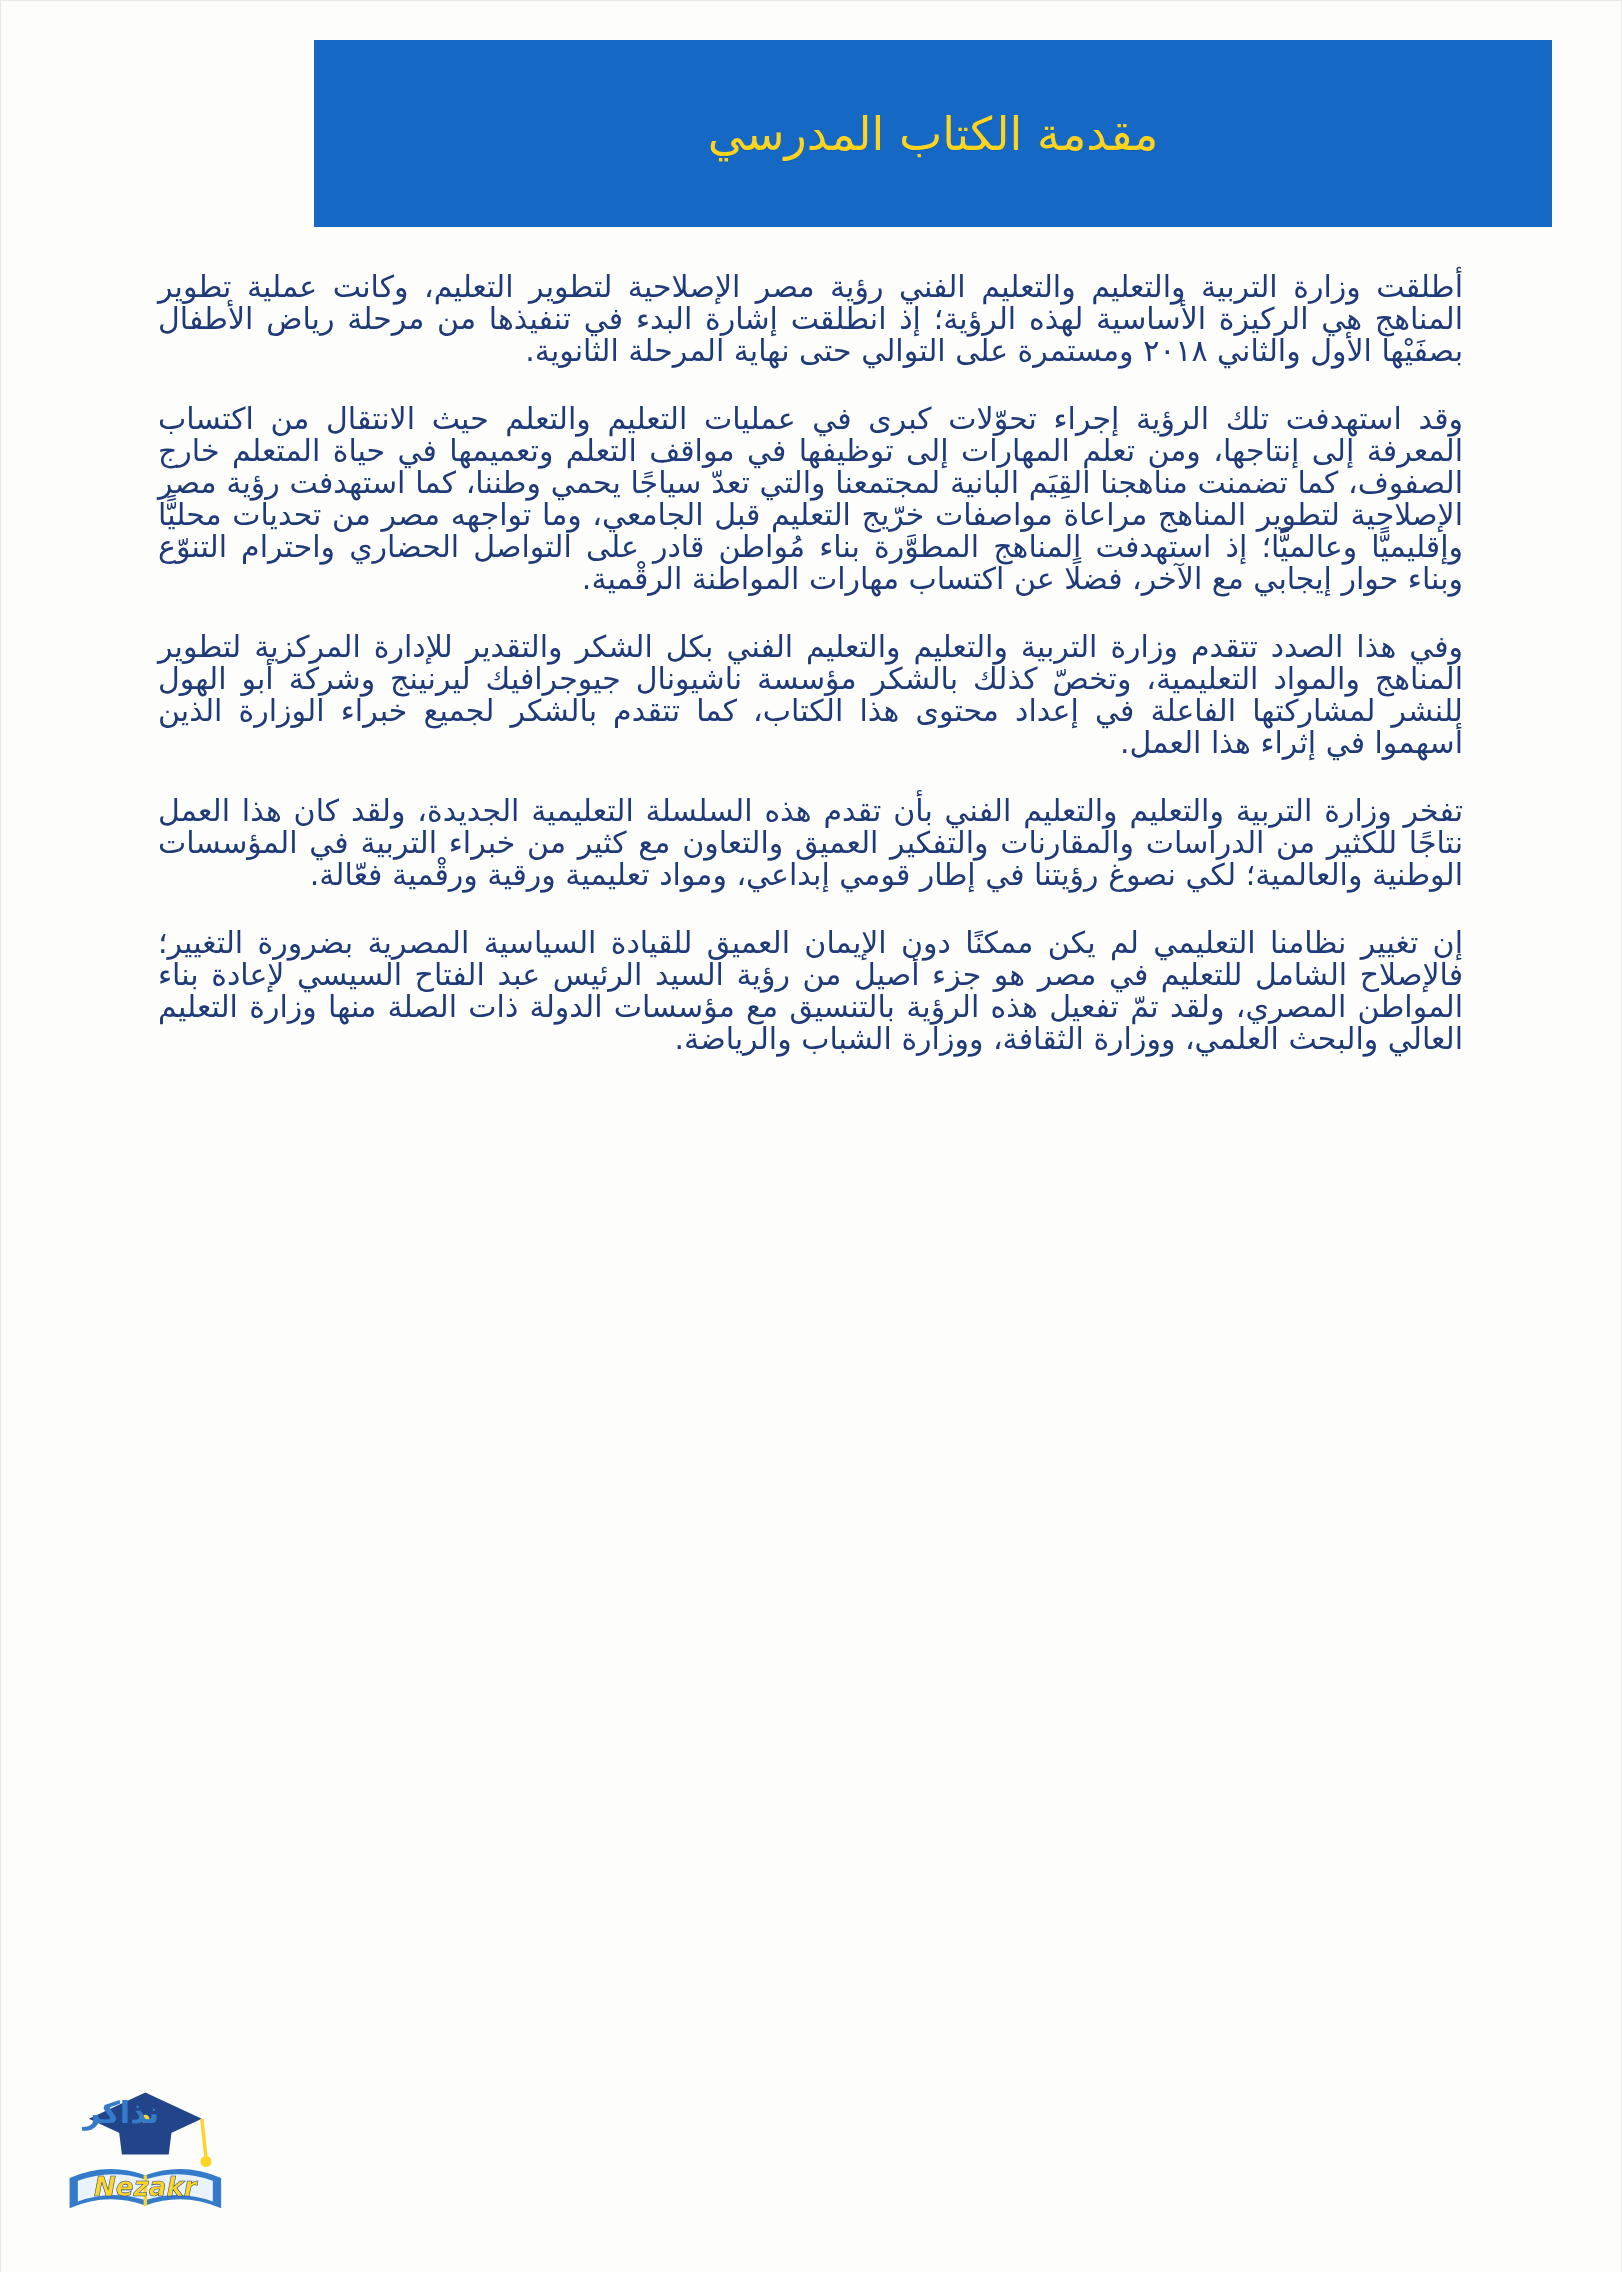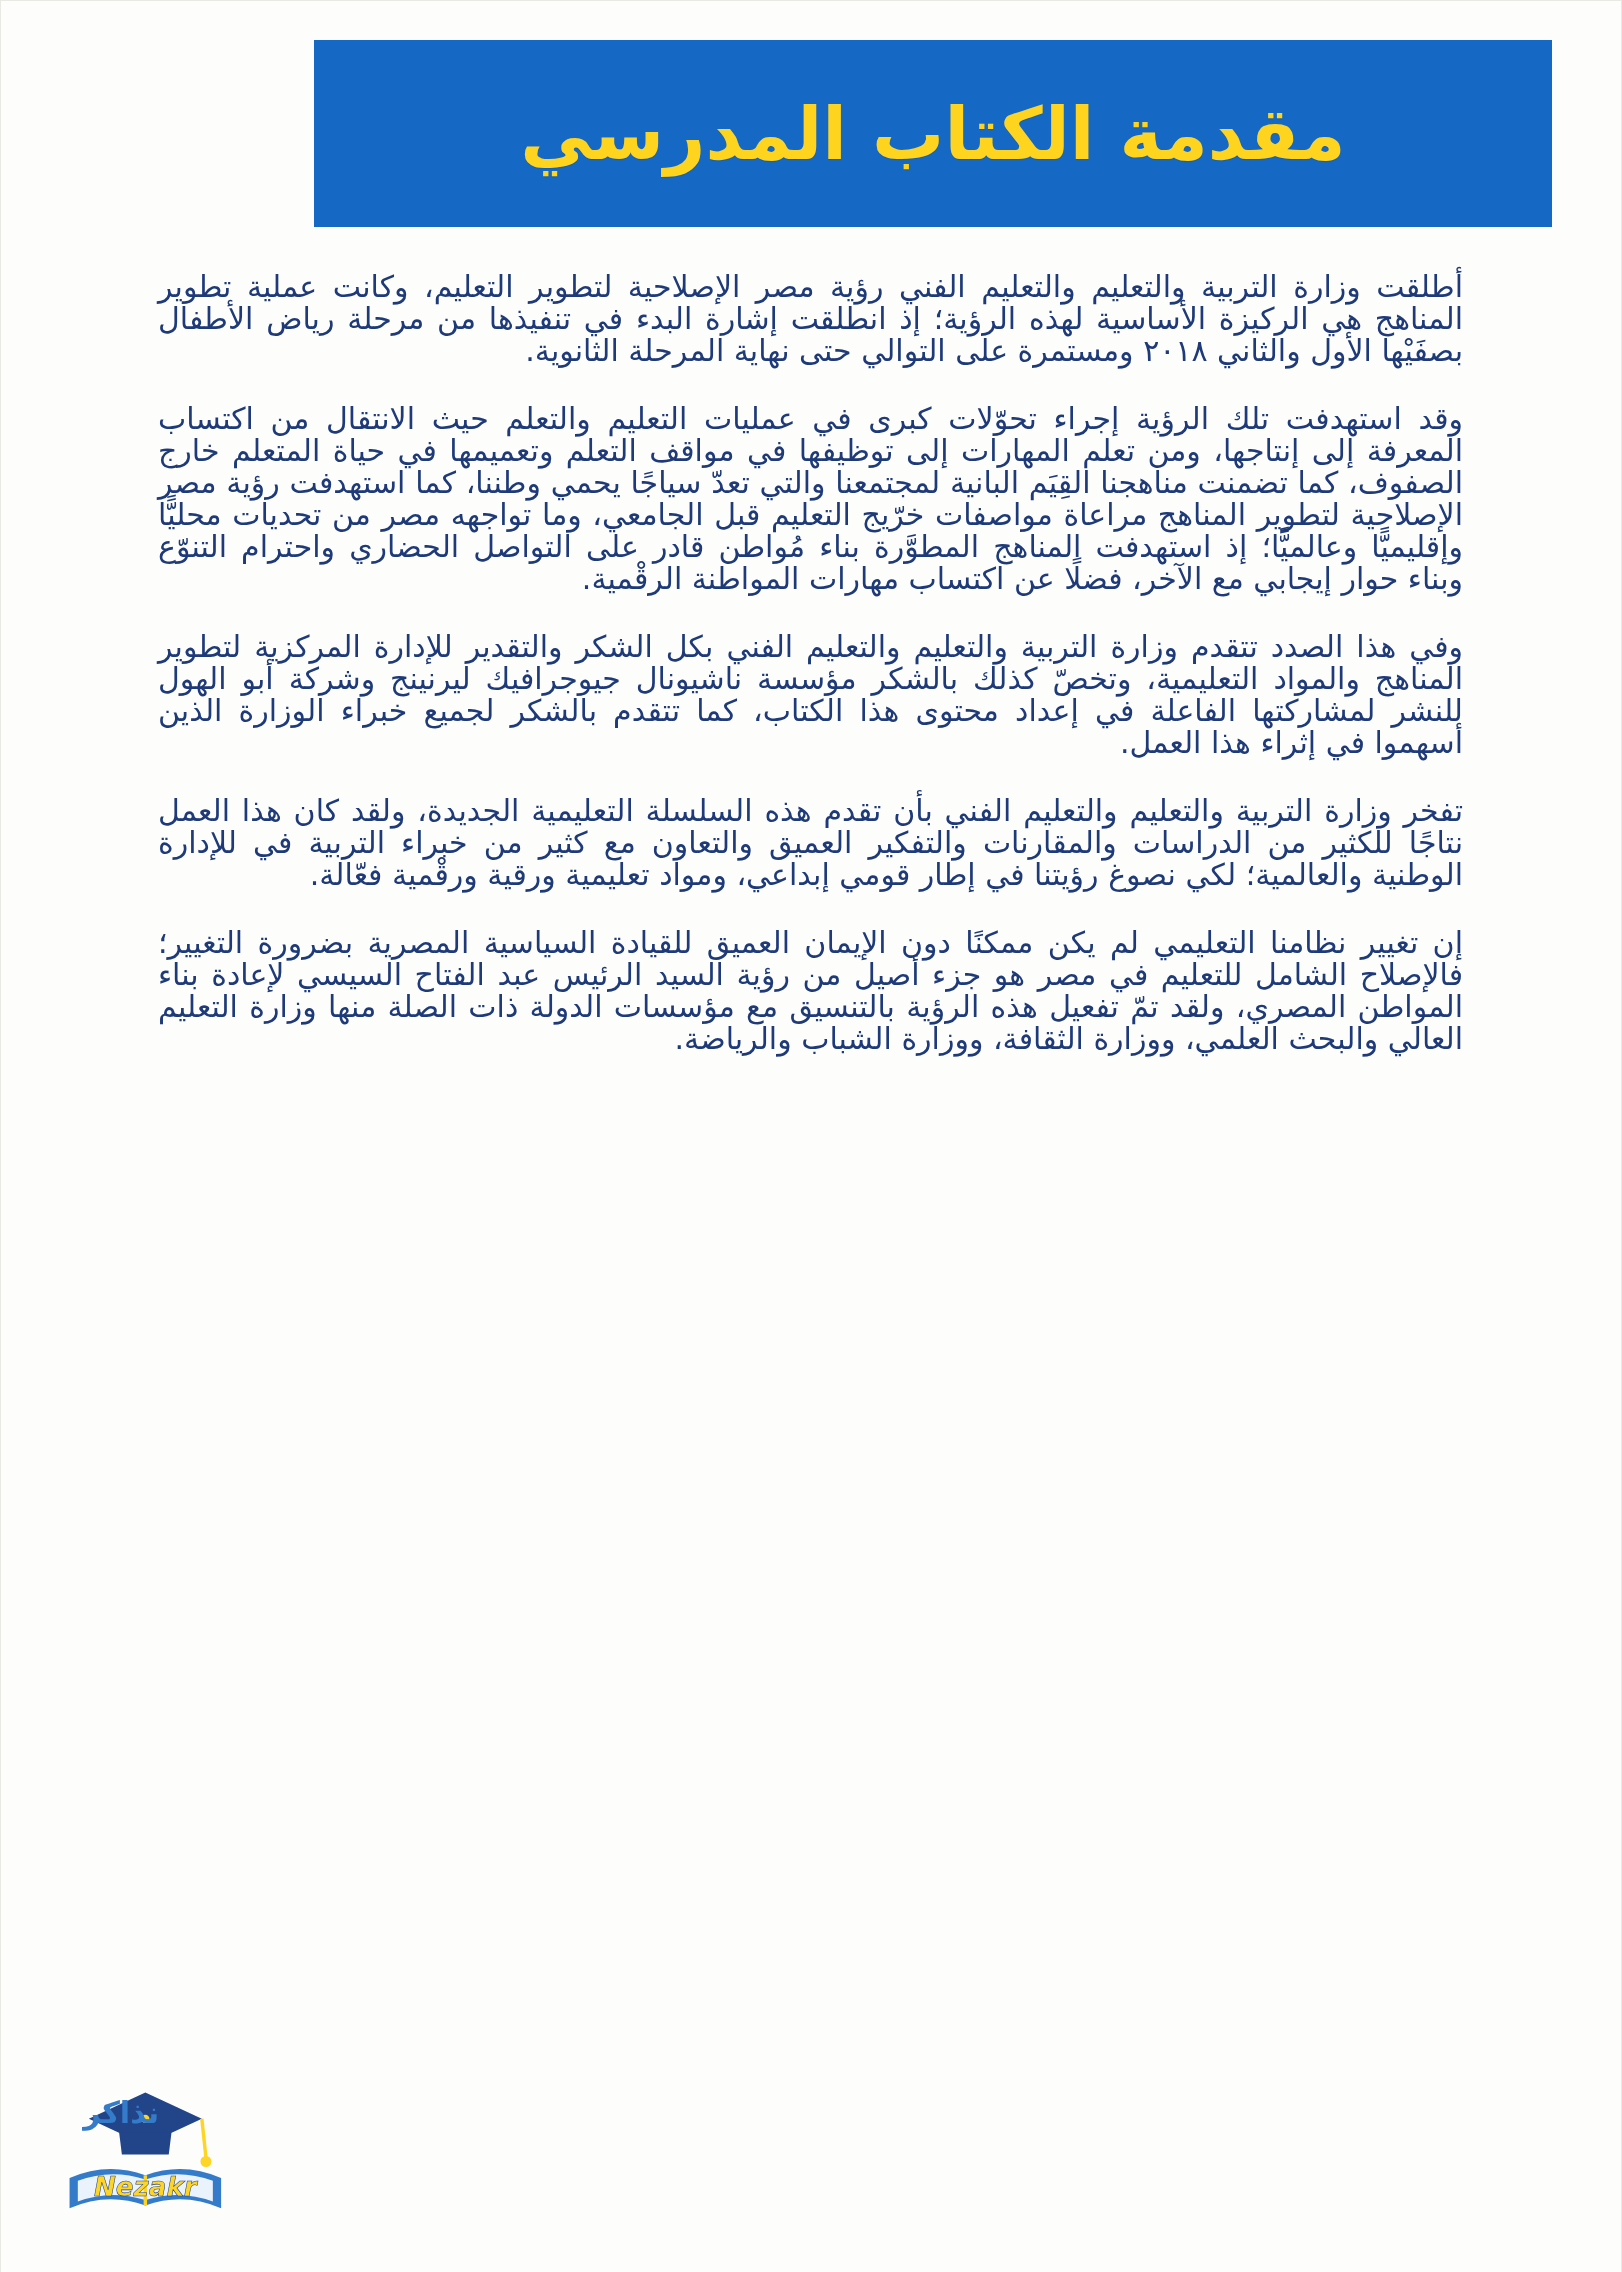--- a/index.html
+++ b/index.html
@@ -24,22 +24,22 @@
     left: 313px;
     right: 69px;
     height: 187px;
     background: #1568c4;
     display: flex;
     align-items: center;
     justify-content: center;
   }
   .title-banner .page-title {
     color: #ffd41f;
-    font-size: 72px;
-    font-weight: bold;
+    font-size: 46px;
+    font-weight: normal;
     letter-spacing: 0.7px;
     text-shadow: 0 1.4px 0 rgba(0,0,0,0.08);
     direction: rtl;
     white-space: nowrap;
   }
   .content {
     position: absolute;
     top: 270px;
     right: 158px;
     left: 157px;
@@ -72,21 +72,21 @@
 <div class="page">
 
   <div class="title-banner">
     <div class="page-title">مقدمة الكتاب المدرسي</div>
   </div>
 
   <div class="content">
     <p>أطلقت وزارة التربية والتعليم والتعليم الفني رؤية مصر الإصلاحية لتطوير التعليم، وكانت عملية تطوير المناهج هي الركيزة الأساسية لهذه الرؤية؛ إذ انطلقت إشارة البدء في تنفيذها من مرحلة رياض الأطفال بصفَيْها الأول والثاني ٢٠١٨ ومستمرة على التوالي حتى نهاية المرحلة الثانوية.</p>
     <p>وقد استهدفت تلك الرؤية إجراء تحوّلات كبرى في عمليات التعليم والتعلم حيث الانتقال من اكتساب المعرفة إلى إنتاجها، ومن تعلم المهارات إلى توظيفها في مواقف التعلم وتعميمها في حياة المتعلم خارج الصفوف، كما تضمنت مناهجنا القِيَم البانية لمجتمعنا والتي تعدّ سياجًا يحمي وطننا، كما استهدفت رؤية مصر الإصلاحية لتطوير المناهج مراعاة مواصفات خرّيج التعليم قبل الجامعي، وما تواجهه مصر من تحديات محليًّا وإقليميًّا وعالميًّا؛ إذ استهدفت المناهج المطوَّرة بناء مُواطن قادر على التواصل الحضاري واحترام التنوّع وبناء حوار إيجابي مع الآخر، فضلًا عن اكتساب مهارات المواطنة الرقْمية.</p>
     <p>وفي هذا الصدد تتقدم وزارة التربية والتعليم والتعليم الفني بكل الشكر والتقدير للإدارة المركزية لتطوير المناهج والمواد التعليمية، وتخصّ كذلك بالشكر مؤسسة ناشيونال جيوجرافيك ليرنينج وشركة أبو الهول للنشر لمشاركتها الفاعلة في إعداد محتوى هذا الكتاب، كما تتقدم بالشكر لجميع خبراء الوزارة الذين أسهموا في إثراء هذا العمل.</p>
-    <p>تفخر وزارة التربية والتعليم والتعليم الفني بأن تقدم هذه السلسلة التعليمية الجديدة، ولقد كان هذا العمل نتاجًا للكثير من الدراسات والمقارنات والتفكير العميق والتعاون مع كثير من خبراء التربية في للإدارة الوطنية والعالمية؛ لكي نصوغ رؤيتنا في إطار قومي إبداعي، ومواد تعليمية ورقية ورقْمية فعّالة.</p>
+    <p>تفخر وزارة التربية والتعليم والتعليم الفني بأن تقدم هذه السلسلة التعليمية الجديدة، ولقد كان هذا العمل نتاجًا للكثير من الدراسات والمقارنات والتفكير العميق والتعاون مع كثير من خبراء التربية في المؤسسات الوطنية والعالمية؛ لكي نصوغ رؤيتنا في إطار قومي إبداعي، ومواد تعليمية ورقية ورقْمية فعّالة.</p>
     <p>إن تغيير نظامنا التعليمي لم يكن ممكنًا دون الإيمان العميق للقيادة السياسية المصرية بضرورة التغيير؛ فالإصلاح الشامل للتعليم في مصر هو جزء أصيل من رؤية السيد الرئيس عبد الفتاح السيسي لإعادة بناء المواطن المصري، ولقد تمّ تفعيل هذه الرؤية بالتنسيق مع مؤسسات الدولة ذات الصلة منها وزارة التعليم العالي والبحث العلمي، ووزارة الثقافة، ووزارة الشباب والرياضة.</p>
   </div>
 
   <div class="logo">
     <svg viewBox="0 0 270 200" xmlns="http://www.w3.org/2000/svg">
 
       <g>
         <polygon points="150,8 232,46 150,84 68,46" fill="#1b3f86"></polygon>
         <polygon points="112,66 188,66 184,98 116,98" fill="#1b3f86"></polygon>
         <line x1="232" y1="46" x2="238" y2="102" stroke="#ffd41f" stroke-width="5"></line>

